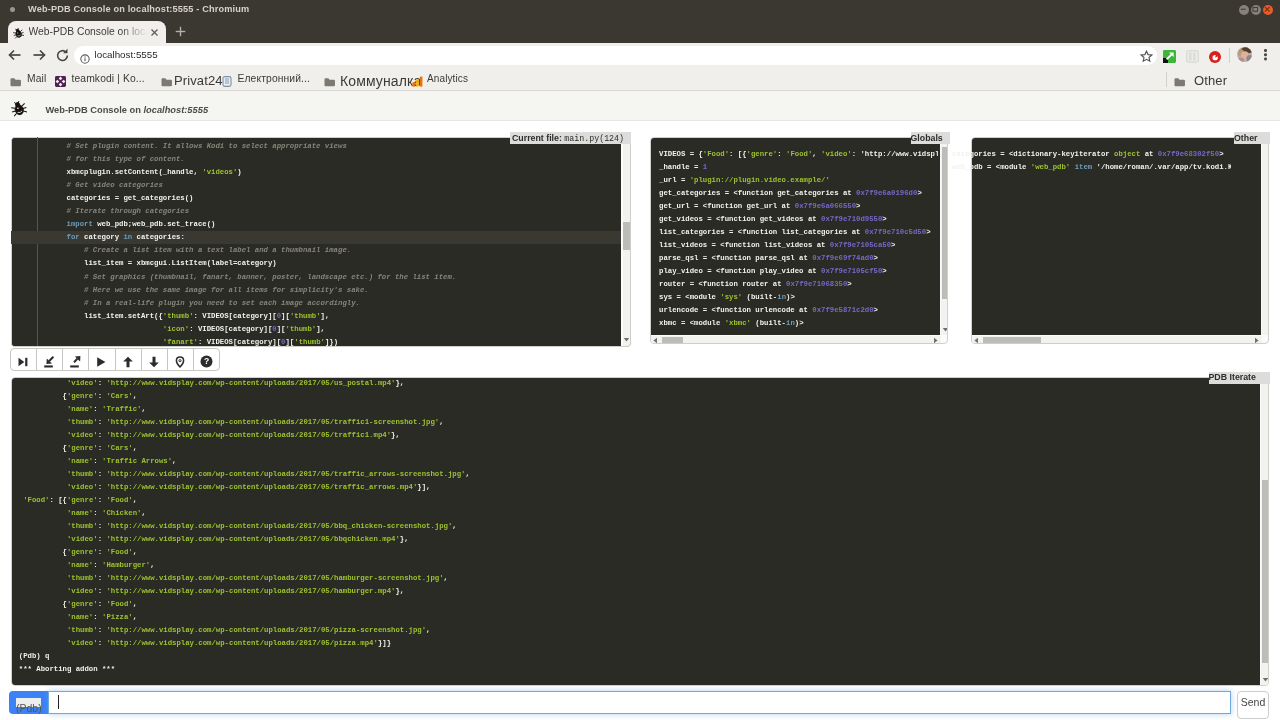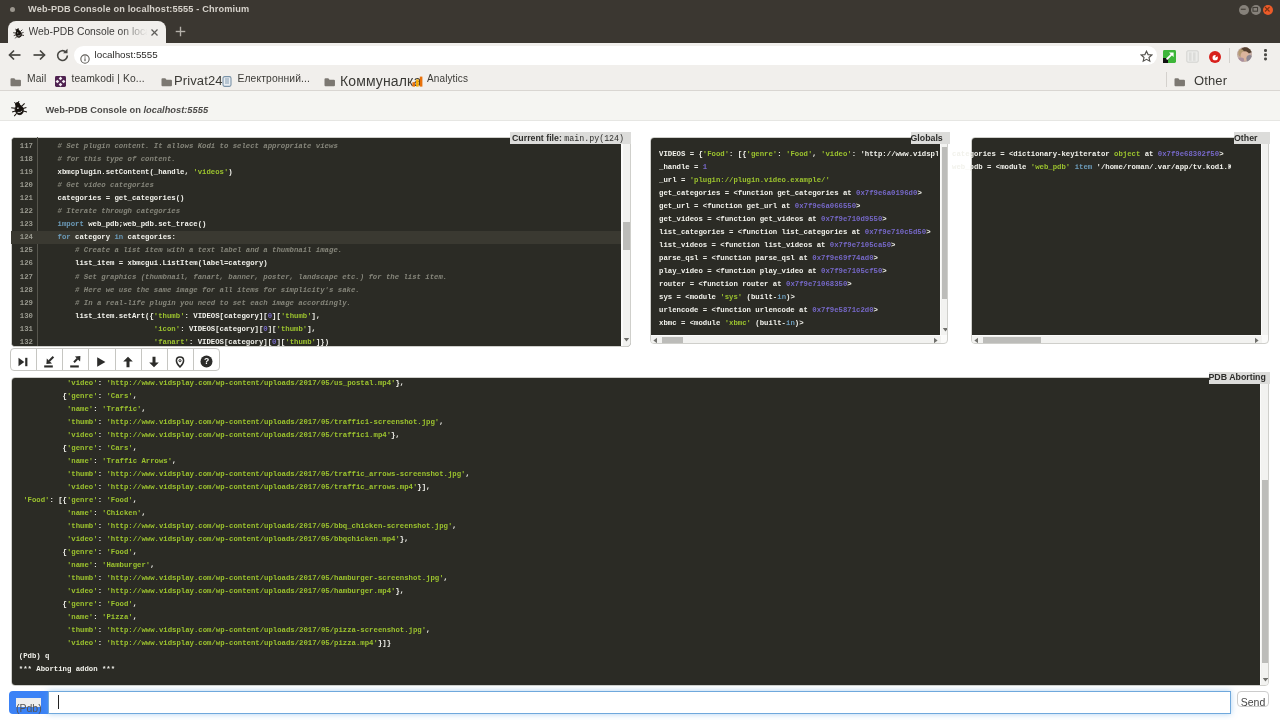--- a/index.html
+++ b/index.html
@@ -190,22 +190,21 @@
       <div class="abs" style="left:0;top:0;width:609px;height:208px;background:#2b2b25"></div>
       <div class="abs" style="left:609px;top:0;width:11px;height:208px;background:#fbfbfa"></div>
       <div class="sb-track" style="left:611px;top:0;width:8px;height:208px"></div>
       <div class="sb-thumb" style="left:611.5px;top:84px;width:7px;height:28px"></div>
       <svg class="abs" style="left:611.5px;top:198px" width="7" height="7" viewBox="0 0 7 7">
         <polygon points="0.8,2 6.2,2 3.5,5.6" fill="#6f6f6b"></polygon>
       </svg>
     </div>
 <div class="abs" style="left:36.5px;top:137px;width:1px;height:209px;background:#56554d"></div>
 <div class="abs" style="left:11px;top:230.5px;width:609.5px;height:13.07px;background:#3a3931"></div>
-<div class="abs" style="left:11px;top:139.9px;width:22px;height:206px;overflow:hidden;text-align:right;font-family:'Liberation Mono', monospace;font-size:7.3px;font-weight:bold;line-height:13.07px;color:#9b9b91">117<br>118<br>119<br>120<br>121<br>122<br>123<br>124<br>125<br>126<br>127<br>128<br>129<br>130<br>131<br>132<br></div>
-<div class="abs" style="left:40px;top:139.9px;width:566px;height:206px;overflow:hidden">
+<div class="abs" style="left:49px;top:139.9px;width:566px;height:206px;overflow:hidden">
       <pre><i class="c">    # Set plugin content. It allows Kodi to select appropriate views</i><br><i class="c">    # for this type of content.</i><br>    xbmcplugin.setContent(_handle, <i class="s">'videos'</i>)<br><i class="c">    # Get video categories</i><br>    categories = get_categories()<br><i class="c">    # Iterate through categories</i><br>    <i class="k">import</i> web_pdb;web_pdb.set_trace()<br>    <i class="k">for</i> category <i class="k">in</i> categories:<br><i class="c">        # Create a list item with a text label and a thumbnail image.</i><br>        list_item = xbmcgui.ListItem(label=category)<br><i class="c">        # Set graphics (thumbnail, fanart, banner, poster, landscape etc.) for the list item.</i><br><i class="c">        # Here we use the same image for all items for simplicity's sake.</i><br><i class="c">        # In a real-life plugin you need to set each image accordingly.</i><br>        list_item.setArt({<i class="s">'thumb'</i>: VIDEOS[category][<i class="n">0</i>][<i class="s">'thumb'</i>],<br>                          <i class="s">'icon'</i>: VIDEOS[category][<i class="n">0</i>][<i class="s">'thumb'</i>],<br>                          <i class="s">'fanart'</i>: VIDEOS[category][<i class="n">0</i>][<i class="s">'thumb'</i>]})</pre>
     </div>
 <div class="lbl" style="left:510px;top:131.5px;width:121px;height:12.5px"><span style="padding:0 2px">Current file: <span style="font-family:'Liberation Mono', monospace;font-weight:normal;font-size:8.3px">main.py(124)</span></span></div>
 <div class="abs" style="left:649.5px;top:136.5px;width:298.5px;height:207.5px;border:1px solid #cfcfcb;border-radius:4px;background:#fbfbfa;overflow:hidden">
       <div class="abs dark" style="left:0;top:0;width:289px;height:197.5px"></div>
       <div class="sb-track" style="left:290.5px;top:0;width:8px;height:197.5px"></div>
       <div class="sb-thumb" style="left:291px;top:9px;width:7px;height:152px"></div>
       <svg class="abs" style="left:291px;top:188.5px" width="7" height="7" viewBox="0 0 7 7">
         <polygon points="0.8,2 6.2,2 3.5,5.6" fill="#6f6f6b"></polygon>
       </svg>
@@ -281,17 +280,17 @@
       <div class="abs dark" style="left:0;top:0;width:1248px;height:307px"></div>
       <div class="sb-track" style="left:1249.5px;top:0;width:8px;height:307px"></div>
       <div class="sb-thumb" style="left:1250px;top:102px;width:7px;height:183px"></div>
       <svg class="abs" style="left:1250px;top:298px" width="7" height="7" viewBox="0 0 7 7">
         <polygon points="0.8,2 6.2,2 3.5,5.6" fill="#6f6f6b"></polygon>
       </svg>
     </div>
 <div class="abs" style="left:18.8px;top:377px;width:1238px;height:307px;overflow:hidden">
       <pre style="line-height:13px">           <i class="s">'video'</i>: <i class="s">'http://www.vidsplay.com/wp-content/uploads/2017/05/us_postal.mp4'</i>},<br>          {<i class="s">'genre'</i>: <i class="s">'Cars'</i>,<br>           <i class="s">'name'</i>: <i class="s">'Traffic'</i>,<br>           <i class="s">'thumb'</i>: <i class="s">'http://www.vidsplay.com/wp-content/uploads/2017/05/traffic1-screenshot.jpg'</i>,<br>           <i class="s">'video'</i>: <i class="s">'http://www.vidsplay.com/wp-content/uploads/2017/05/traffic1.mp4'</i>},<br>          {<i class="s">'genre'</i>: <i class="s">'Cars'</i>,<br>           <i class="s">'name'</i>: <i class="s">'Traffic Arrows'</i>,<br>           <i class="s">'thumb'</i>: <i class="s">'http://www.vidsplay.com/wp-content/uploads/2017/05/traffic_arrows-screenshot.jpg'</i>,<br>           <i class="s">'video'</i>: <i class="s">'http://www.vidsplay.com/wp-content/uploads/2017/05/traffic_arrows.mp4'</i>}],<br> <i class="s">'Food'</i>: [{<i class="s">'genre'</i>: <i class="s">'Food'</i>,<br>           <i class="s">'name'</i>: <i class="s">'Chicken'</i>,<br>           <i class="s">'thumb'</i>: <i class="s">'http://www.vidsplay.com/wp-content/uploads/2017/05/bbq_chicken-screenshot.jpg'</i>,<br>           <i class="s">'video'</i>: <i class="s">'http://www.vidsplay.com/wp-content/uploads/2017/05/bbqchicken.mp4'</i>},<br>          {<i class="s">'genre'</i>: <i class="s">'Food'</i>,<br>           <i class="s">'name'</i>: <i class="s">'Hamburger'</i>,<br>           <i class="s">'thumb'</i>: <i class="s">'http://www.vidsplay.com/wp-content/uploads/2017/05/hamburger-screenshot.jpg'</i>,<br>           <i class="s">'video'</i>: <i class="s">'http://www.vidsplay.com/wp-content/uploads/2017/05/hamburger.mp4'</i>},<br>          {<i class="s">'genre'</i>: <i class="s">'Food'</i>,<br>           <i class="s">'name'</i>: <i class="s">'Pizza'</i>,<br>           <i class="s">'thumb'</i>: <i class="s">'http://www.vidsplay.com/wp-content/uploads/2017/05/pizza-screenshot.jpg'</i>,<br>           <i class="s">'video'</i>: <i class="s">'http://www.vidsplay.com/wp-content/uploads/2017/05/pizza.mp4'</i>}]}<br>(Pdb) q<br>*** Aborting addon ***</pre>
     </div>
-<div class="lbl" style="left:1208.5px;top:372px;width:61px;height:12px;line-height:11.5px">PDB Aborting</div>
+<div class="lbl" style="left:1208.5px;top:372px;width:61px;height:12px;line-height:11.5px">PDB Iterate</div>
 <div class="abs" style="left:9px;top:691px;width:39px;height:23px;background:#eeeeee;border:7px solid #3b82f6;border-radius:4px 0 0 4px;font-size:10.5px;color:#555;line-height:21px;text-align:center">(Pdb)</div>
 <div class="abs" style="left:48px;top:691px;width:1183px;height:23px;background:#fff;border:1px solid #6fa8dc;box-shadow:0 0 6px 0 rgba(96,166,230,0.5)"></div>
 <div class="abs" style="left:58px;top:695px;width:1px;height:14px;background:#222"></div>
-<div class="abs" style="left:1237px;top:691px;width:32px;height:16px;background:#fff;border:1px solid #ccc;border-radius:4px;font-size:10.5px;color:#454545;line-height:21px;text-align:center">Send</div>
+<div class="abs" style="left:1237px;top:691px;width:32px;height:28px;background:#fff;border:1px solid #ccc;border-radius:4px;font-size:10.5px;color:#454545;line-height:21px;text-align:center">Send</div>
 </div>
 </body></html>

